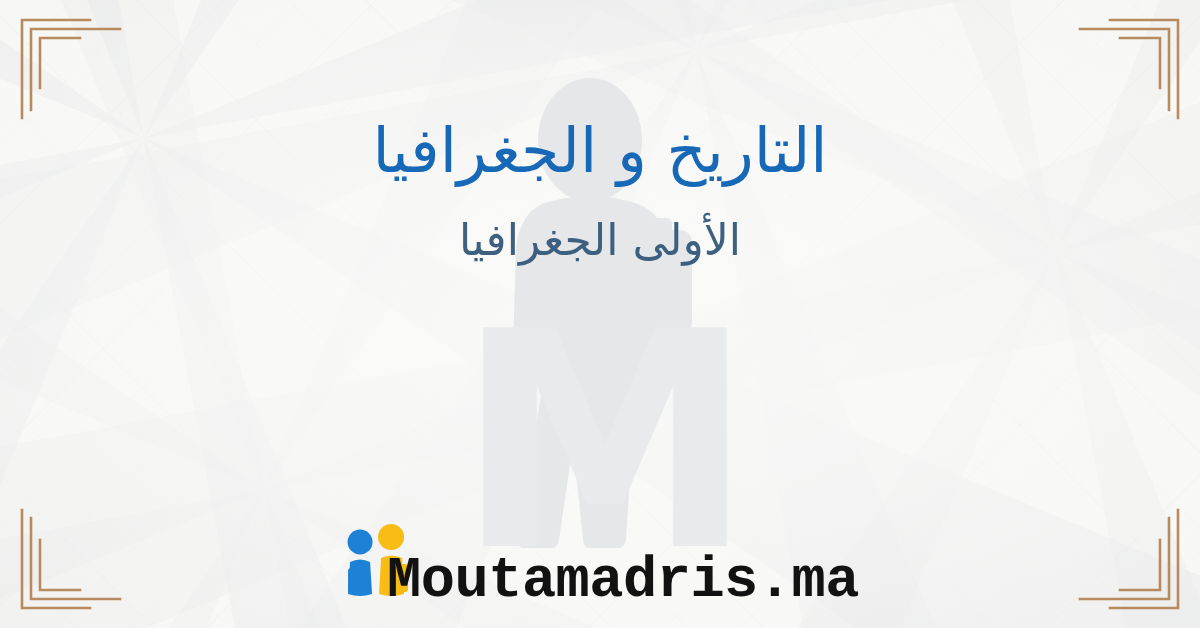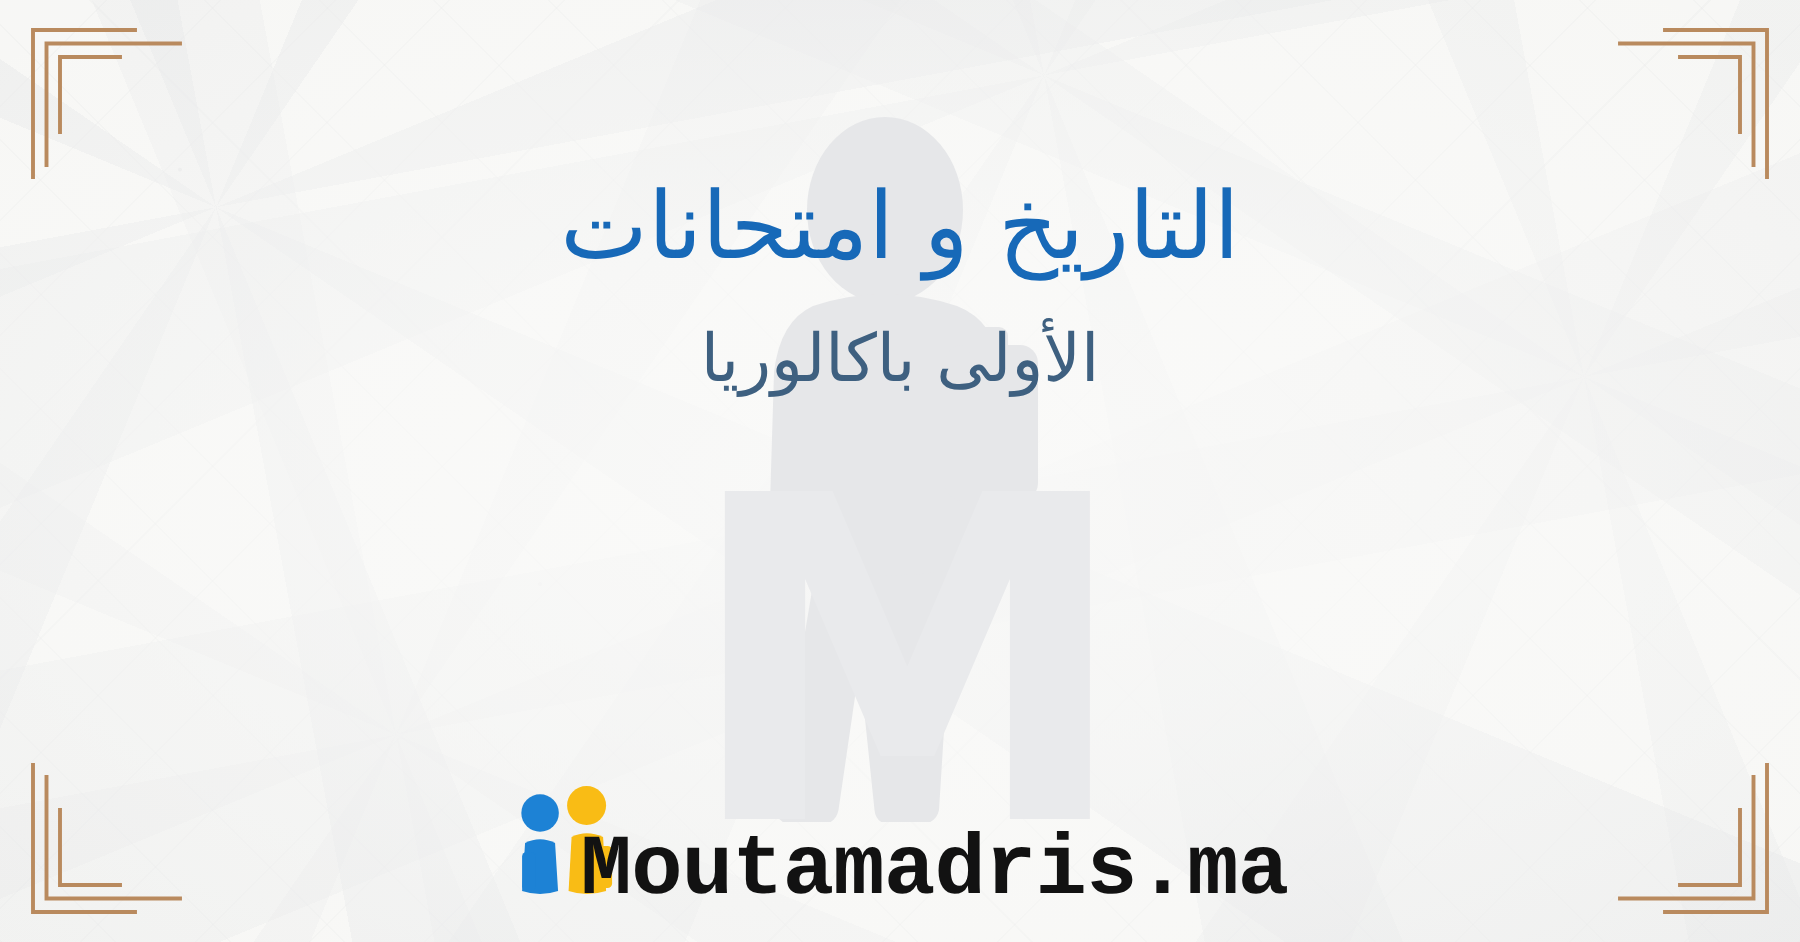--- a/index.html
+++ b/index.html
@@ -225,22 +225,22 @@
     <svg viewBox="0 0 130 130" xmlns="http://www.w3.org/2000/svg">
       <g fill="none" stroke="#b98a5e" stroke-width="2.6" stroke-linecap="square">
         <polyline points="14,112 14,14 82,14"></polyline>
         <polyline points="23,104 23,23 112,23"></polyline>
         <polyline points="32,82 32,32 72,32"></polyline>
       </g>
     </svg>
   </div>
 
   <div class="content">
-    <h1 class="title">التاريخ و امتحانات</h1>
-    <h2 class="subtitle">الأولى باكالوريا</h2>
+    <h1 class="title">التاريخ و الجغرافيا</h1>
+    <h2 class="subtitle">الأولى الجغرافيا</h2>
   </div>
 
   <div class="logo">
     <div class="logo-mark">
       <svg viewBox="0 0 74 82" xmlns="http://www.w3.org/2000/svg">
 
         <circle cx="19" cy="18" r="12.5" fill="#1d82d5"></circle>
         <path d="M9 38 q10 -5 20 0 l2 32 q-12 4 -24 0 Z" fill="#1d82d5"></path>
         <rect x="7" y="44" width="9" height="26" rx="3" fill="#1d82d5"></rect>
 

